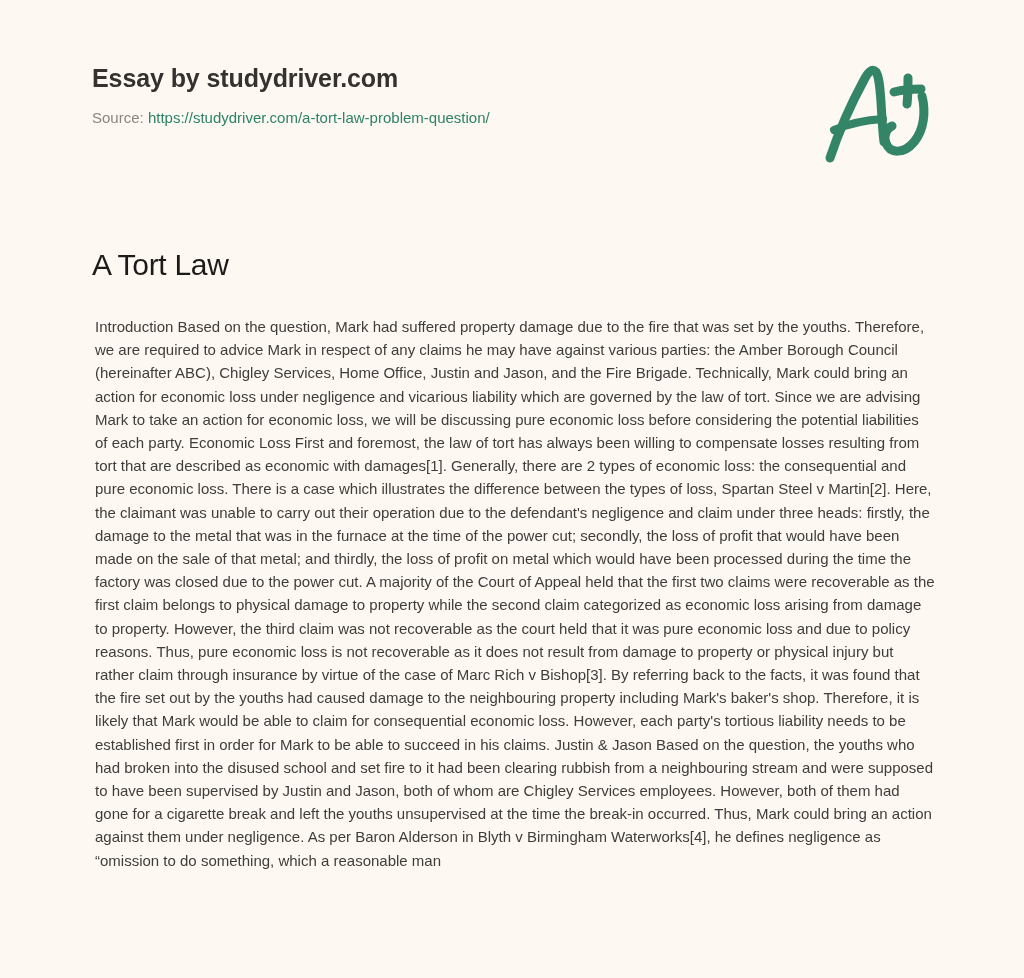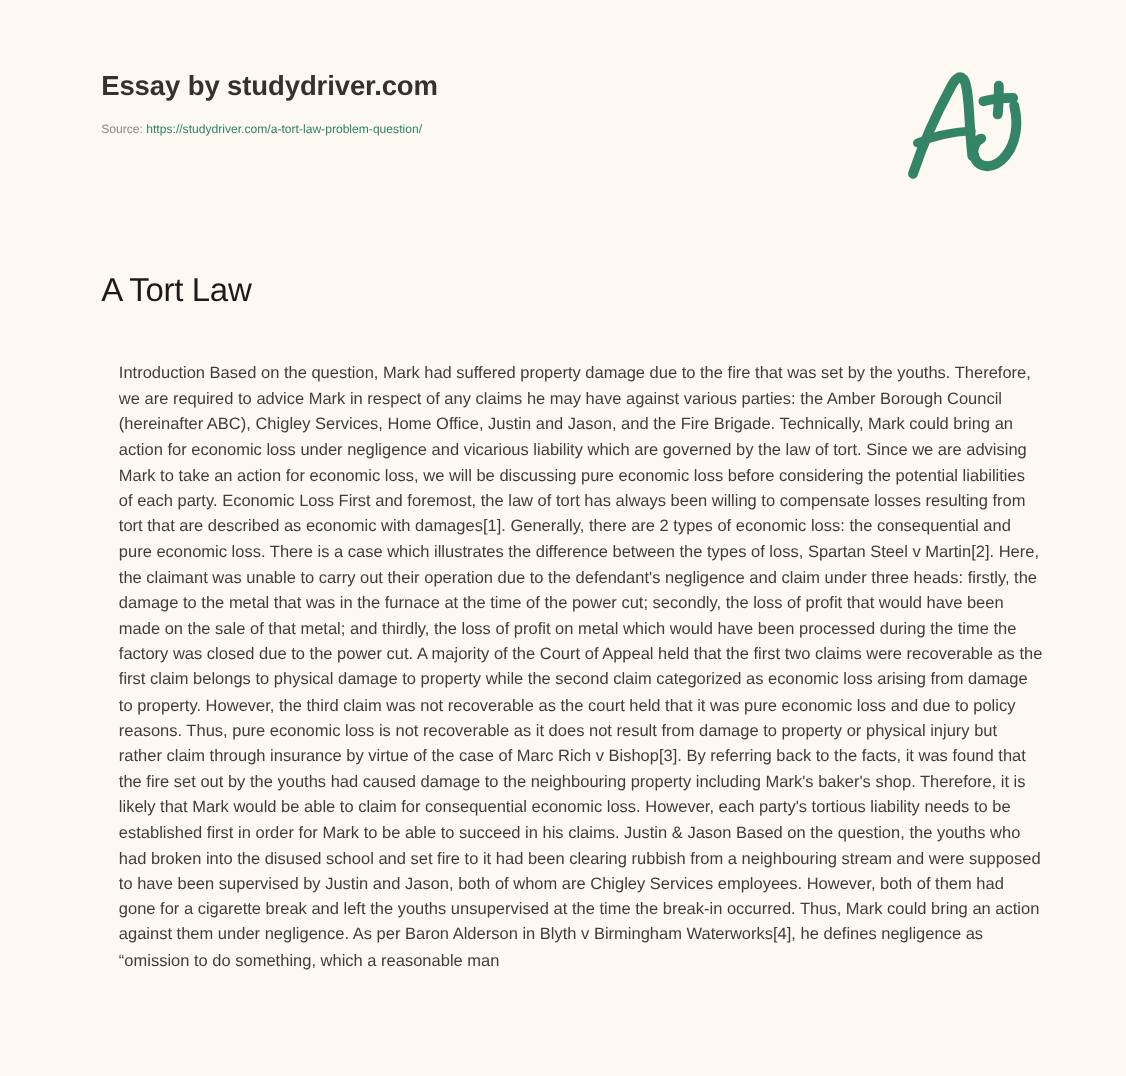--- a/index.html
+++ b/index.html
@@ -46,21 +46,21 @@
     font-weight: bold;
     color: #34312f;
     letter-spacing: -0.1px;
     line-height: 32px;
     margin: 0;
     white-space: nowrap;
   }
 
   .source-line {
     margin: 14px 0 0 0;
-    font-size: 11px;
+    font-size: 15px;
     line-height: 20px;
     color: #8a8681;
     white-space: nowrap;
   }
 
   .source-label {
     color: #8a8681;
   }
 
   .source-url {
@@ -99,21 +99,21 @@
   
   .body-text {
     position: absolute;
     left: 92px;
     top: 312px;
     width: 840px;
     font-size: 15px;
     line-height: 23.2px;
     color: #3f3d3b;
     text-align: left;
-    margin: 16px;
+    margin: 3px;
     word-spacing: 0px;
   }
 </style>
 </head>
 <body>
 
 <div class="page">
 
   <div class="header">
 

